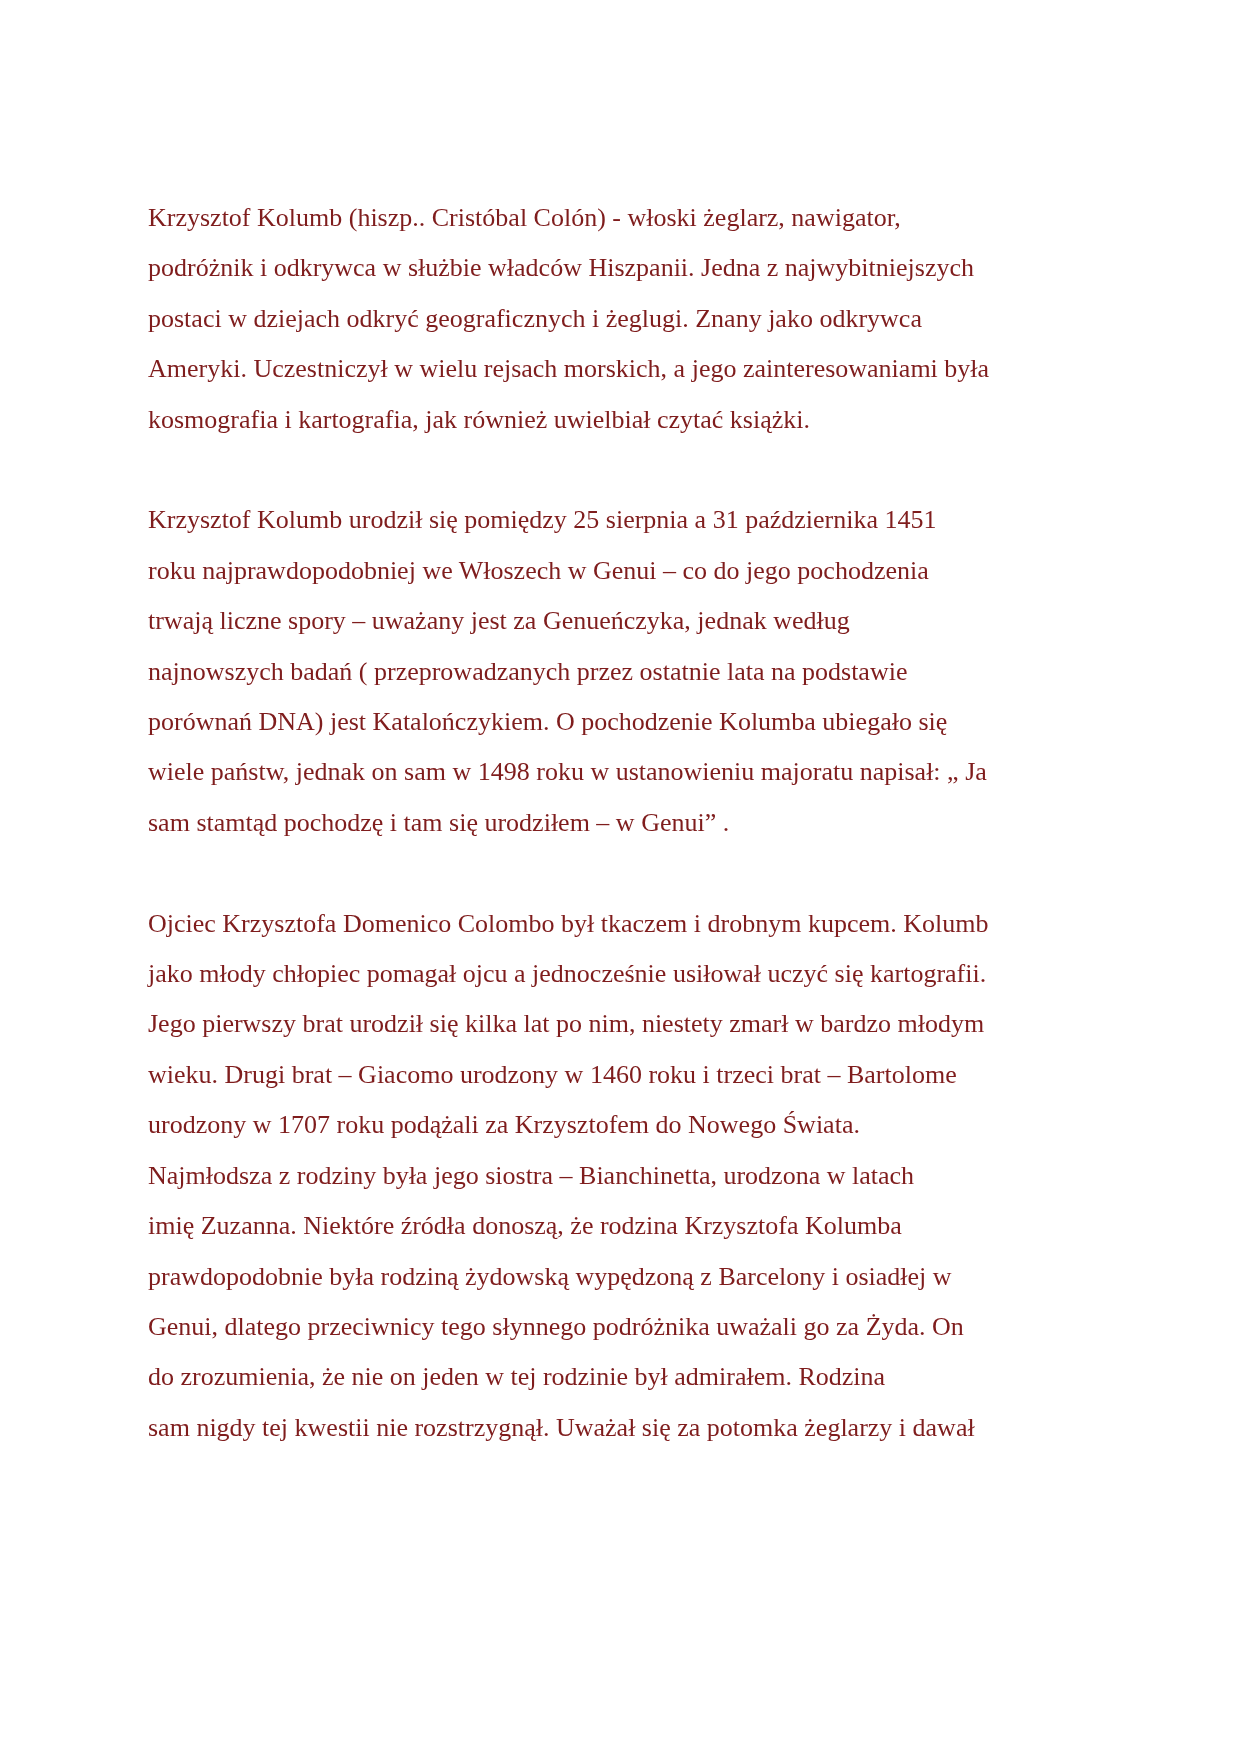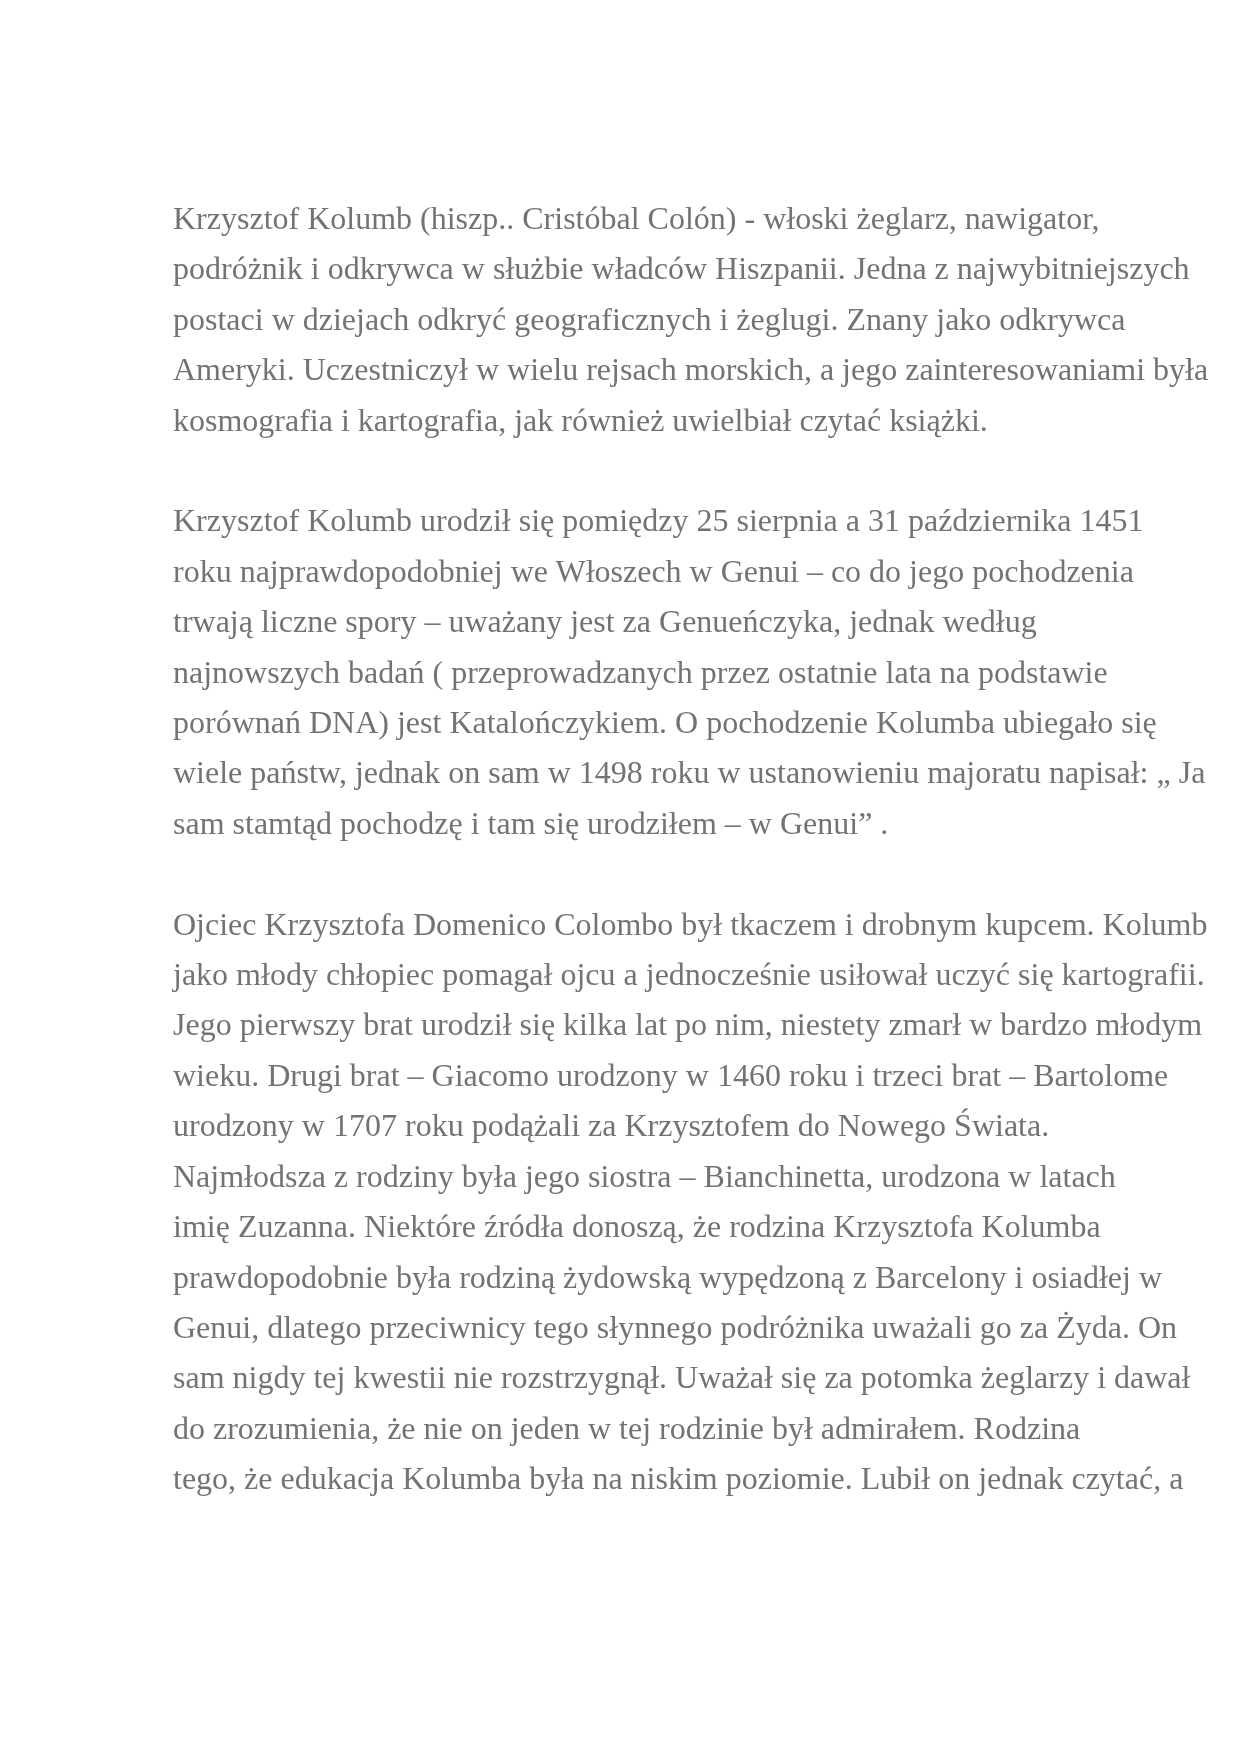--- a/index.html
+++ b/index.html
@@ -4,21 +4,21 @@
 <style>
   html, body { margin: 0; padding: 0; background: #ffffff; }
   body { width: 1240px; height: 1754px; position: relative; overflow: hidden; }
   .page {
     position: absolute; left: 0; top: 0; width: 1240px; height: 1754px;
     background: #ffffff;
   }
   .text-block {
     position: absolute; left: 148px; top: 193px; width: 960px;
     font-family: "Liberation Serif", "DejaVu Serif", serif;
-    font-size: 32px; line-height: 50.4px; color: #737373; margin-left: 25px;
+    font-size: 26px; line-height: 50.4px; color: #7f1d1d;
   }
   .para { margin: 0 0 50.4px 0; }
   .line { display: block; white-space: nowrap; }
 </style>
 </head>
 <body>
 
 <div class="page">
   <div class="text-block">
 
@@ -43,19 +43,18 @@
     <p class="para">
       <span class="line">Ojciec Krzysztofa Domenico Colombo był tkaczem i drobnym kupcem. Kolumb</span>
       <span class="line">jako młody chłopiec pomagał ojcu a jednocześnie usiłował uczyć się kartografii.</span>
       <span class="line">Jego pierwszy brat urodził się kilka lat po nim, niestety zmarł w bardzo młodym</span>
       <span class="line">wieku. Drugi brat – Giacomo urodzony w 1460 roku i trzeci brat – Bartolome</span>
       <span class="line">urodzony w 1707 roku podążali za Krzysztofem do Nowego Świata.</span>
       <span class="line">Najmłodsza z rodziny była jego siostra – Bianchinetta, urodzona w latach</span>
       <span class="line">imię Zuzanna. Niektóre źródła donoszą, że rodzina Krzysztofa Kolumba</span>
       <span class="line">prawdopodobnie była rodziną żydowską wypędzoną z Barcelony i osiadłej w</span>
       <span class="line">Genui, dlatego przeciwnicy tego słynnego podróżnika uważali go za Żyda. On</span>
+      <span class="line">do zrozumienia, że nie on jeden w tej rodzinie był admirałem. Rodzina</span>
       <span class="line">sam nigdy tej kwestii nie rozstrzygnął. Uważał się za potomka żeglarzy i dawał</span>
-      <span class="line">do zrozumienia, że nie on jeden w tej rodzinie był admirałem. Rodzina</span>
-      <span class="line">tego, że edukacja Kolumba była na niskim poziomie. Lubił on jednak czytać, a</span>
     </p>
 
   </div>
 </div>
 
 </body></html>

